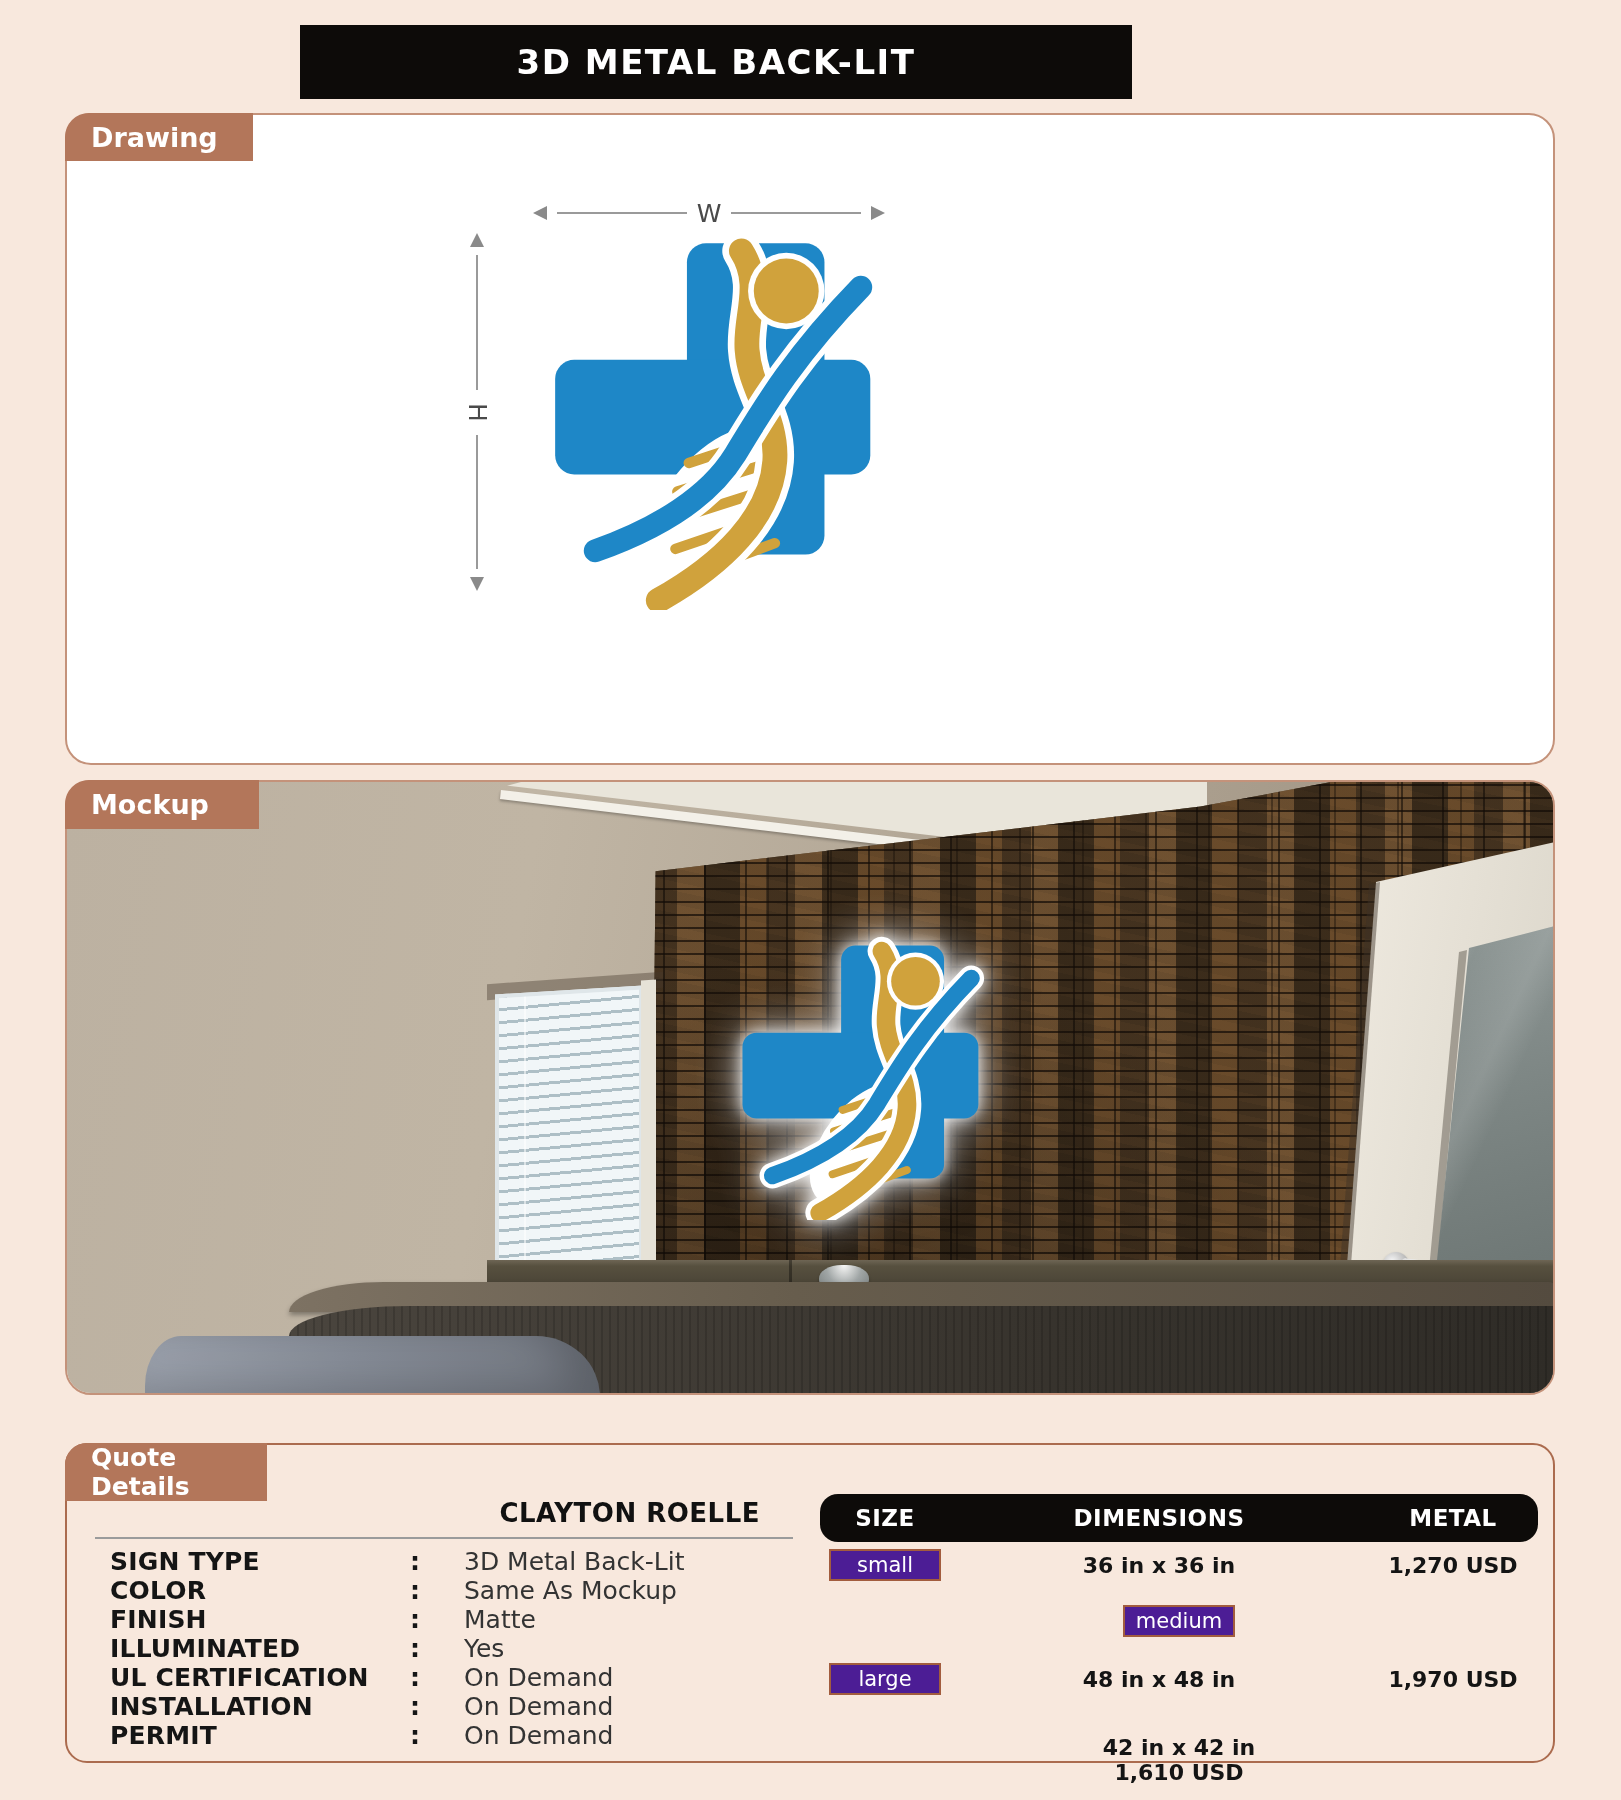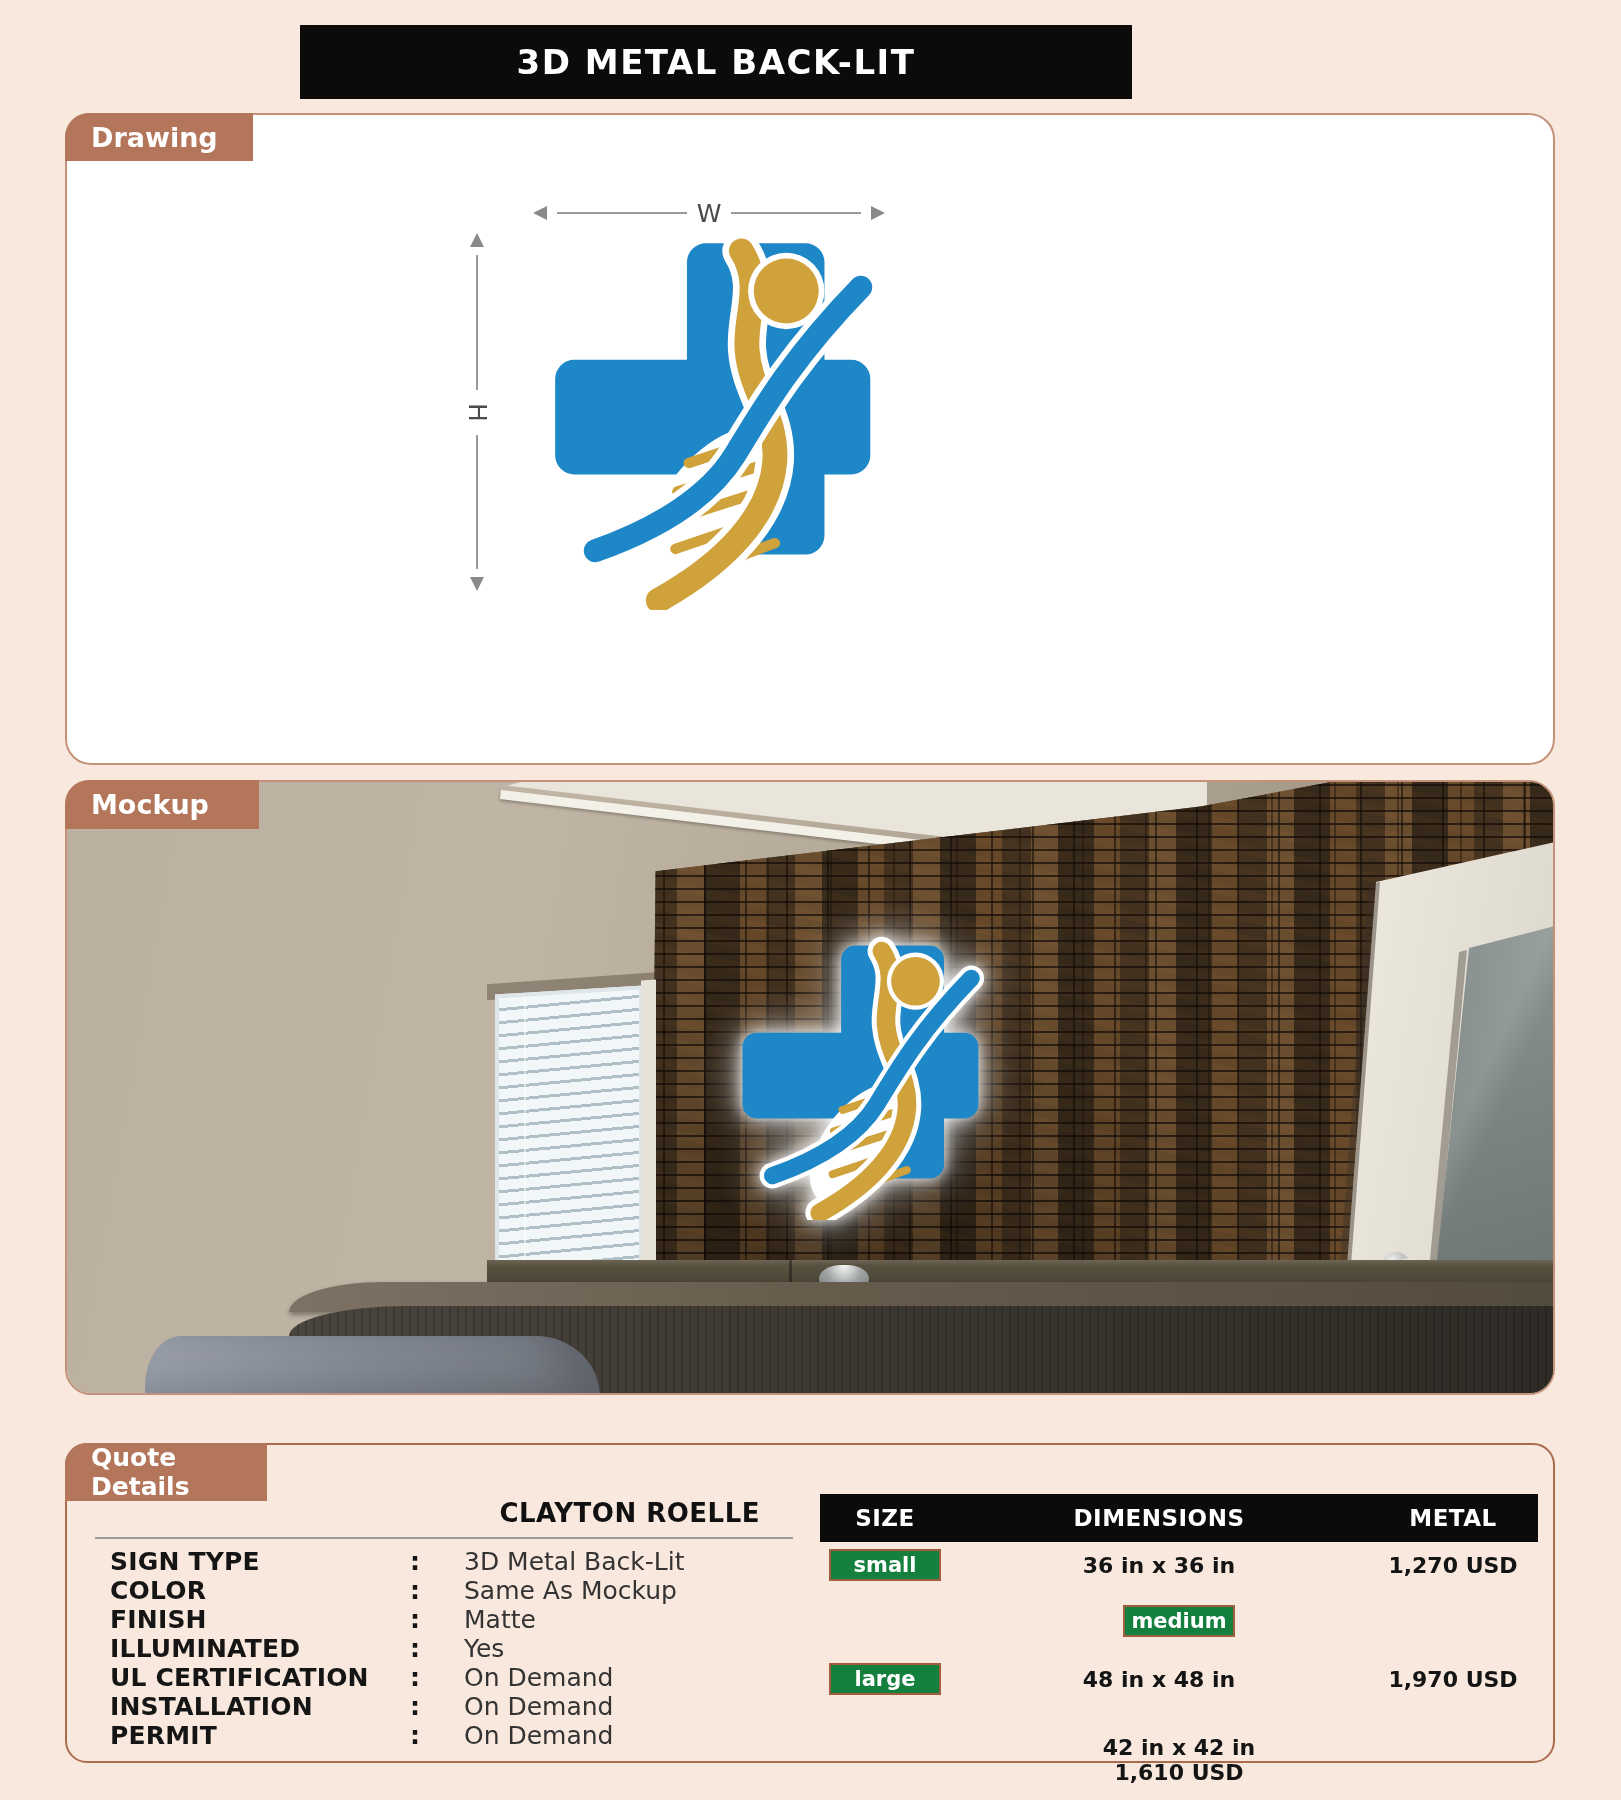--- a/index.html
+++ b/index.html
@@ -121,28 +121,28 @@
   .customer-name{left:140px;top:1498px;width:620px;text-align:right;
     font-size:26px;font-weight:bold;color:#111;letter-spacing:.5px;}
   .divider{left:95px;top:1537px;width:698px;height:2px;background:#9b9b9b;}
   .details{left:110px;top:1547px;width:640px;}
   .detail-row{display:flex;height:29px;line-height:29px;font-size:25px;}
   .detail-label{flex:0 0 300px;font-weight:bold;color:#151515;letter-spacing:.2px;}
   .detail-colon{flex:0 0 30px;font-weight:bold;color:#151515;}
   .detail-value{color:#333;padding-left:24px;white-space:nowrap;}
 
   .size-table-header{left:820px;top:1494px;width:718px;height:48px;background:#0d0b09;
-    display:flex;align-items:center;color:#fff;font-weight:bold;font-size:23px;letter-spacing:.5px;}
+    display:flex;align-items:center;color:#fff;font-weight:bold;font-size:23px;letter-spacing:.5px;border-radius:18px;}
   .col-size{flex:0 0 130px;text-align:center;}
   .col-dim{flex:1;text-align:center;}
   .col-price{flex:0 0 170px;text-align:center;}
   .size-row{left:820px;width:718px;height:34px;display:flex;align-items:center;font-size:22px;font-weight:bold;color:#141414;}
   .size-badge{display:block;width:112px;height:32px;line-height:28px;margin:0 auto;
-    background:#15803d;border:2px solid #a25c3e;box-sizing:border-box;
-    color:#fff;font-size:21px;font-weight:bold;text-align:center;}
+    background:#4c1d95;border:2px solid #a25c3e;box-sizing:border-box;
+    color:#fff;font-size:21px;font-weight:normal;text-align:center;}
   .row-1{top:1548px;} .row-2{top:1605px;flex-direction:column;} .row-3{top:1662px;gap:40px;}
 </style>
 </head>
 <body>
 
 <svg width="0" height="0" style="position:absolute" aria-hidden="true">
   <symbol id="logo-sign" viewBox="0 0 360 400">
     <rect x="148" y="16" width="144" height="326" rx="20" fill="#1e87c7"></rect>
     <rect x="10" y="138" width="330" height="120" rx="20" fill="#1e87c7"></rect>
     <ellipse cx="180" cy="294" rx="100" ry="56" fill="#ffffff" transform="rotate(-52 180 294)"></ellipse>

